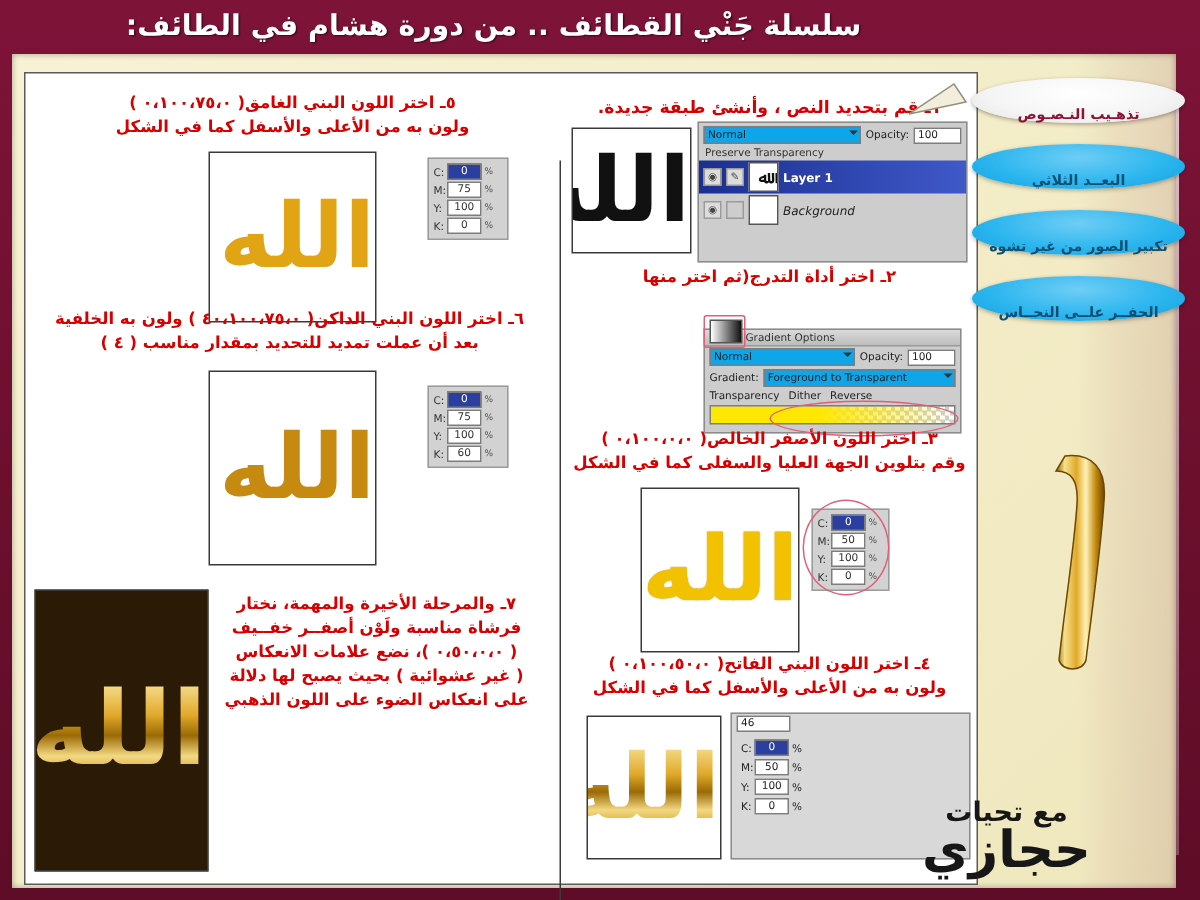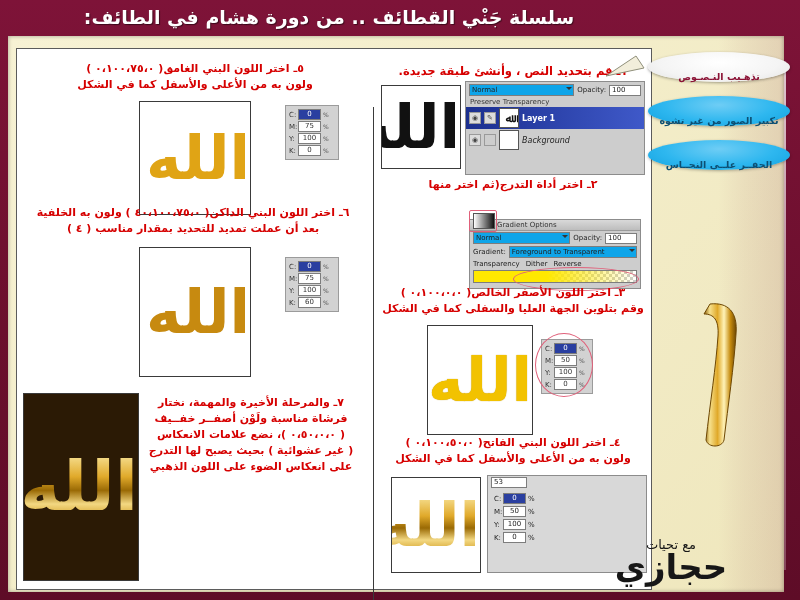--- a/index.html
+++ b/index.html
@@ -88,21 +88,21 @@
     font-size:9.5px;font-weight:bold;white-space:nowrap;}
   .pill.active{background:radial-gradient(ellipse at 50% 35%,#ffffff 0%,#f4f4f4 60%,#e2e2e2 100%);
     color:#8b1235;box-shadow:0 1px 3px rgba(0,0,0,.35);}
   .pill.plain{background:radial-gradient(ellipse at 50% 30%,#6ecdf5 0%,#2eb7ef 55%,#12a2e0 100%);
     color:#0d4f73;box-shadow:0 1px 3px rgba(0,0,0,.3);}
   .pointer{position:absolute;left:-42px;top:2px;width:44px;height:28px;}
   
   .ornament{position:absolute;right:52px;top:300px;width:54px;height:150px;}
   .sig{position:absolute;right:54px;bottom:14px;width:150px;text-align:center;
     direction:rtl;unicode-bidi:bidi-override;color:#171717;}
-  .sig .small{font-size:13px;font-weight:normal;letter-spacing:0;}
+  .sig .small{font-size:18px;font-weight:bold;letter-spacing:0;}
   .sig .big{font-size:34px;font-weight:bold;line-height:1.05;margin-top:-2px;}
   .vrule{position:absolute;right:14px;top:70px;width:2px;height:500px;
     background:linear-gradient(180deg,rgba(255,255,255,.75),rgba(255,255,255,.25));}
 </style>
 </head>
 <body>
 
 <div id="root">
   <div class="frame"></div>
 
@@ -206,21 +206,21 @@
     <div class="txt s2" style="left:360px;top:386px;width:272px;">
       <div>٤ـ اختر اللون البني الفاتح( ٠،١٠٠،٥٠،٠ )</div>
       <div>ولون به من الأعلى والأسفل كما في الشكل</div>
     </div>
 
     <div class="art g-gold" style="left:374px;top:428px;width:88px;height:94px;">
       <span class="glyph">الله</span>
     </div>
     <div class="ps" style="left:470px;top:426px;width:158px;height:96px;background:#d8d8d8;">
       <div class="row">
-          <div class="fld" style="min-width:30px;">53</div>
+          <div class="fld" style="min-width:30px;">46</div>
         </div>
       <div style="padding:2px 6px;">
         <div class="crow" style="display:flex;align-items:center;gap:2px;margin:2px 0;font-size:7px;">
             <span style="width:7px;">C:</span>
             <span class="cval hl" style="background:#2a3fa0;color:#fff;border:1px solid #7d7d7d;width:21px;height:9px;line-height:9px;text-align:center;">0</span>
             <span class="pct">%</span>
           </div>
         <div class="crow" style="display:flex;align-items:center;gap:2px;margin:2px 0;font-size:7px;">
             <span style="width:7px;">M:</span>
             <span class="cval" style="background:#fff;border:1px solid #7d7d7d;width:21px;height:9px;line-height:9px;text-align:center;">50</span>
@@ -302,32 +302,35 @@
     </div>
 
     <div class="art dark g-gold" style="left:6px;top:344px;width:114px;height:186px;border:1px solid #3a3a3a;">
       <span class="glyph" style="font-size:68px;">الله</span>
     </div>
 
     <div class="txt s2" style="left:124px;top:346px;width:220px;">
       <div>٧ـ والمرحلة الأخيرة والمهمة، نختار</div>
       <div>فرشاة مناسبة ولَوْن أصفــر خفــيف</div>
       <div>( ٠،٥٠،٠،٠ )، نضع علامات الانعكاس</div>
-      <div>( غير عشوائية ) بحيث يصبح لها التدرج</div>
+      <div>( غير عشوائية ) بحيث يصبح لها دلالة</div>
       <div>على انعكاس الضوء على اللون الذهبي</div>
     </div>
   </div>
 
   <div class="vrule"></div>
   <div class="nav">
     <div class="pill active">
       <svg class="pointer" viewBox="0 0 44 28">
         <polygon points="0,22 30,2 38,14" fill="#f2eedb" stroke="#8f8f7a" stroke-width="1"></polygon>
       </svg>
       <span>تذهـيب النـصـوص</span>
+    </div>
+    <div class="pill plain">
+      <span>البعــد الثلاثي</span>
     </div>
     <div class="pill plain">
       <span>تكبير الصور من غير تشوه</span>
     </div>
     <div class="pill plain">
       <span>الحفــر علــى النحــاس</span>
     </div>
   </div>
 
   <div class="ornament">

